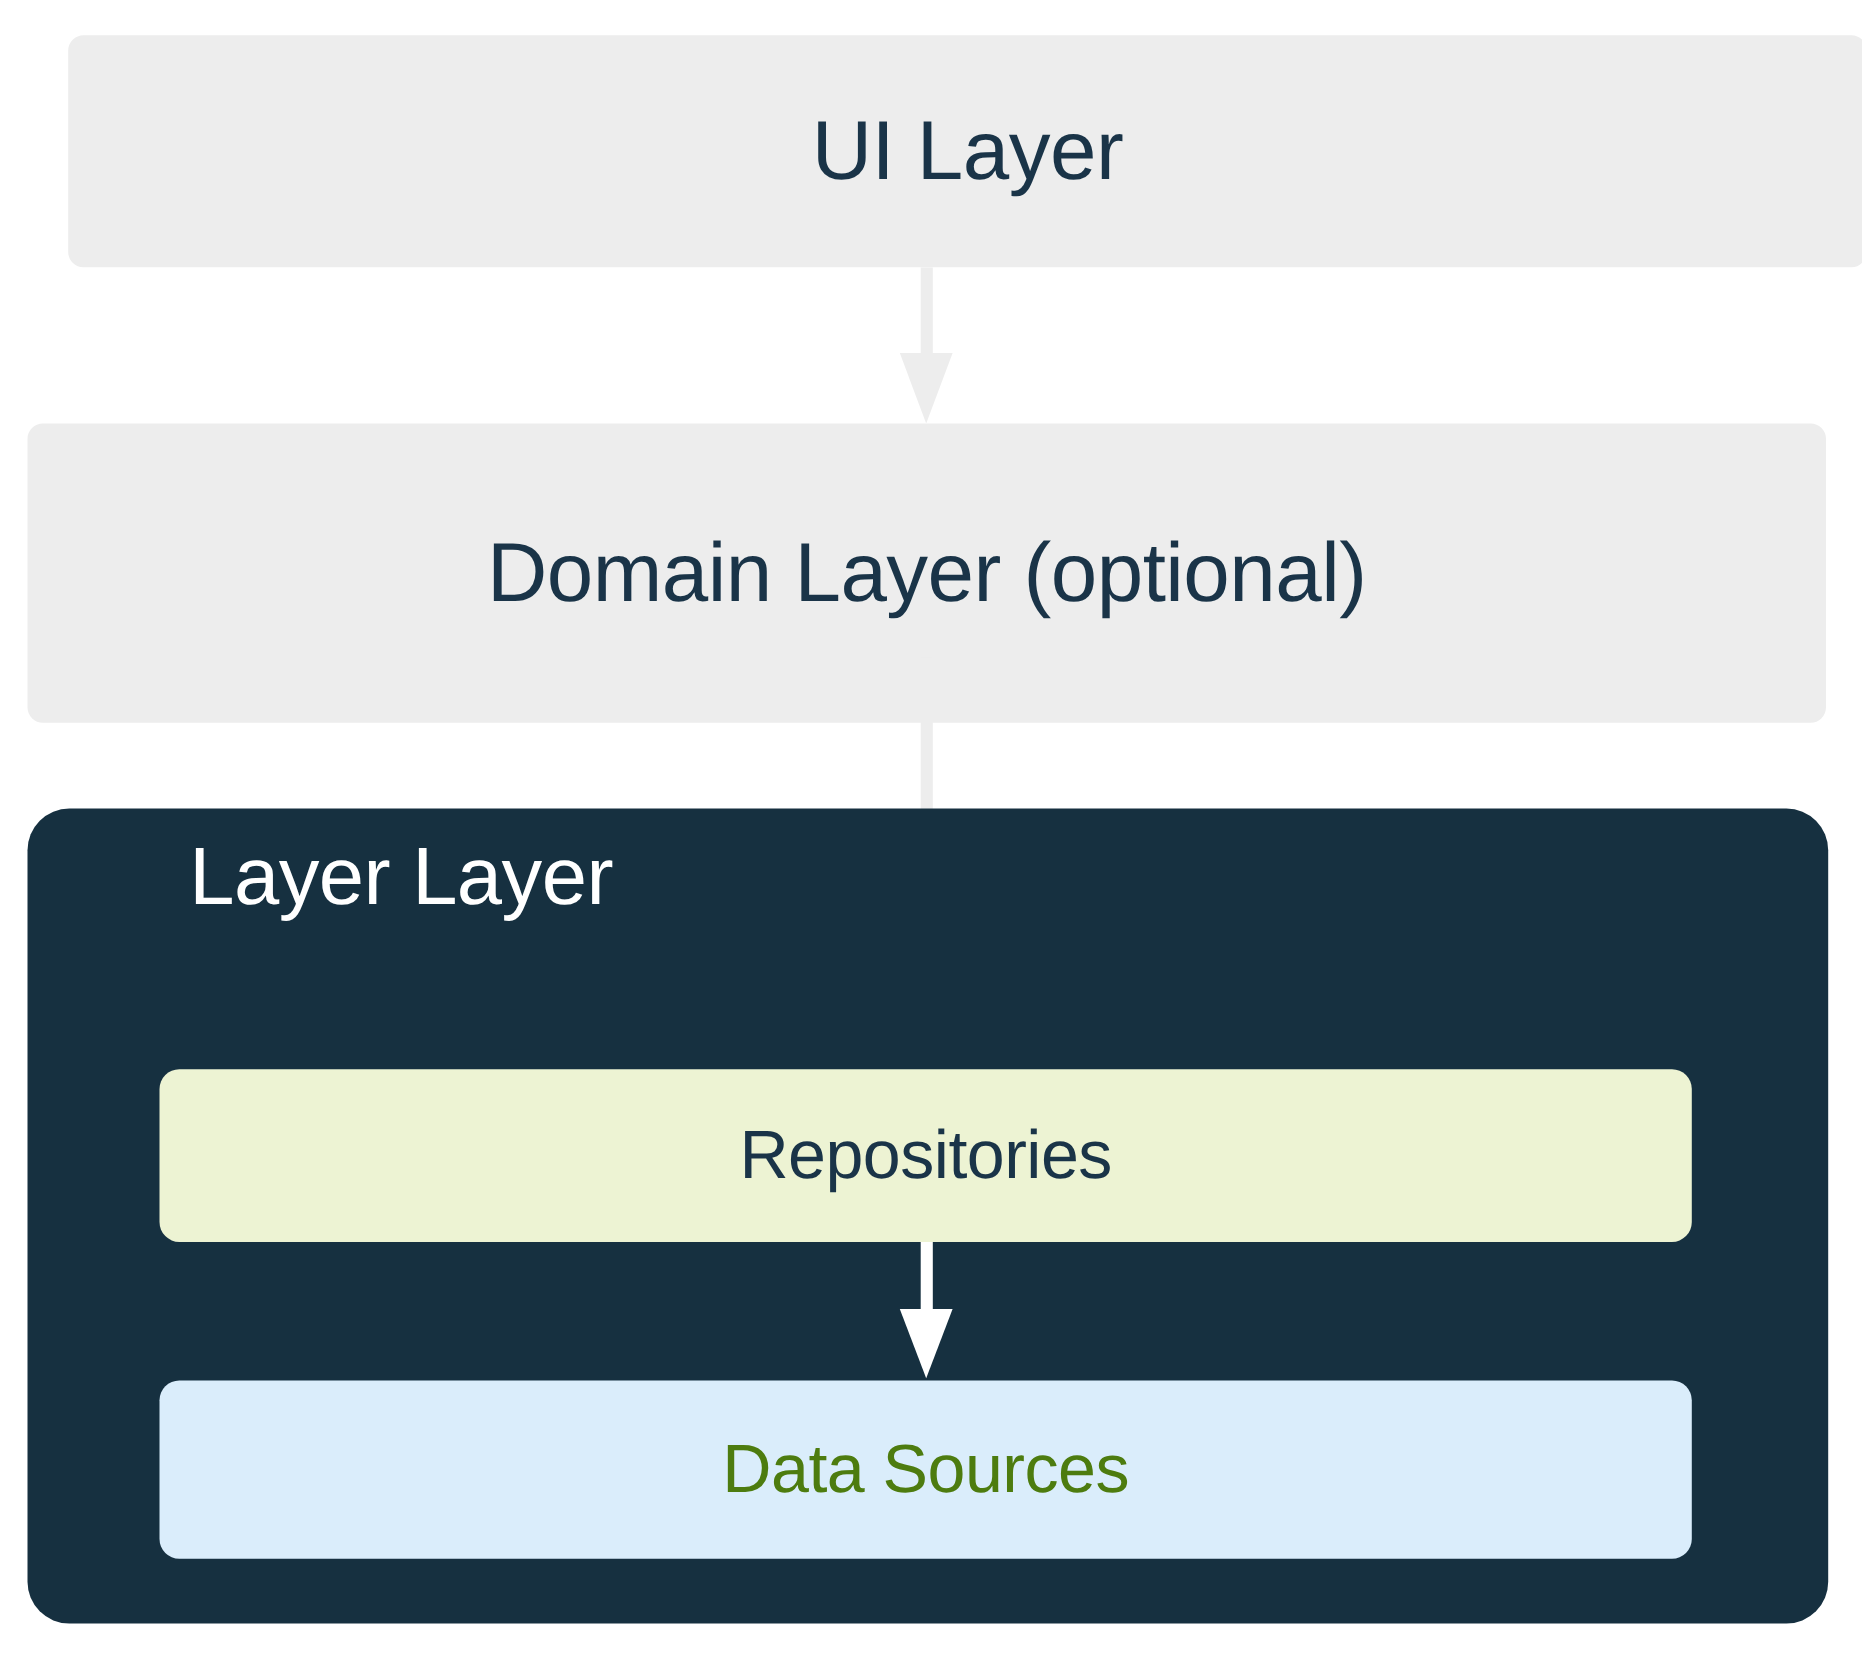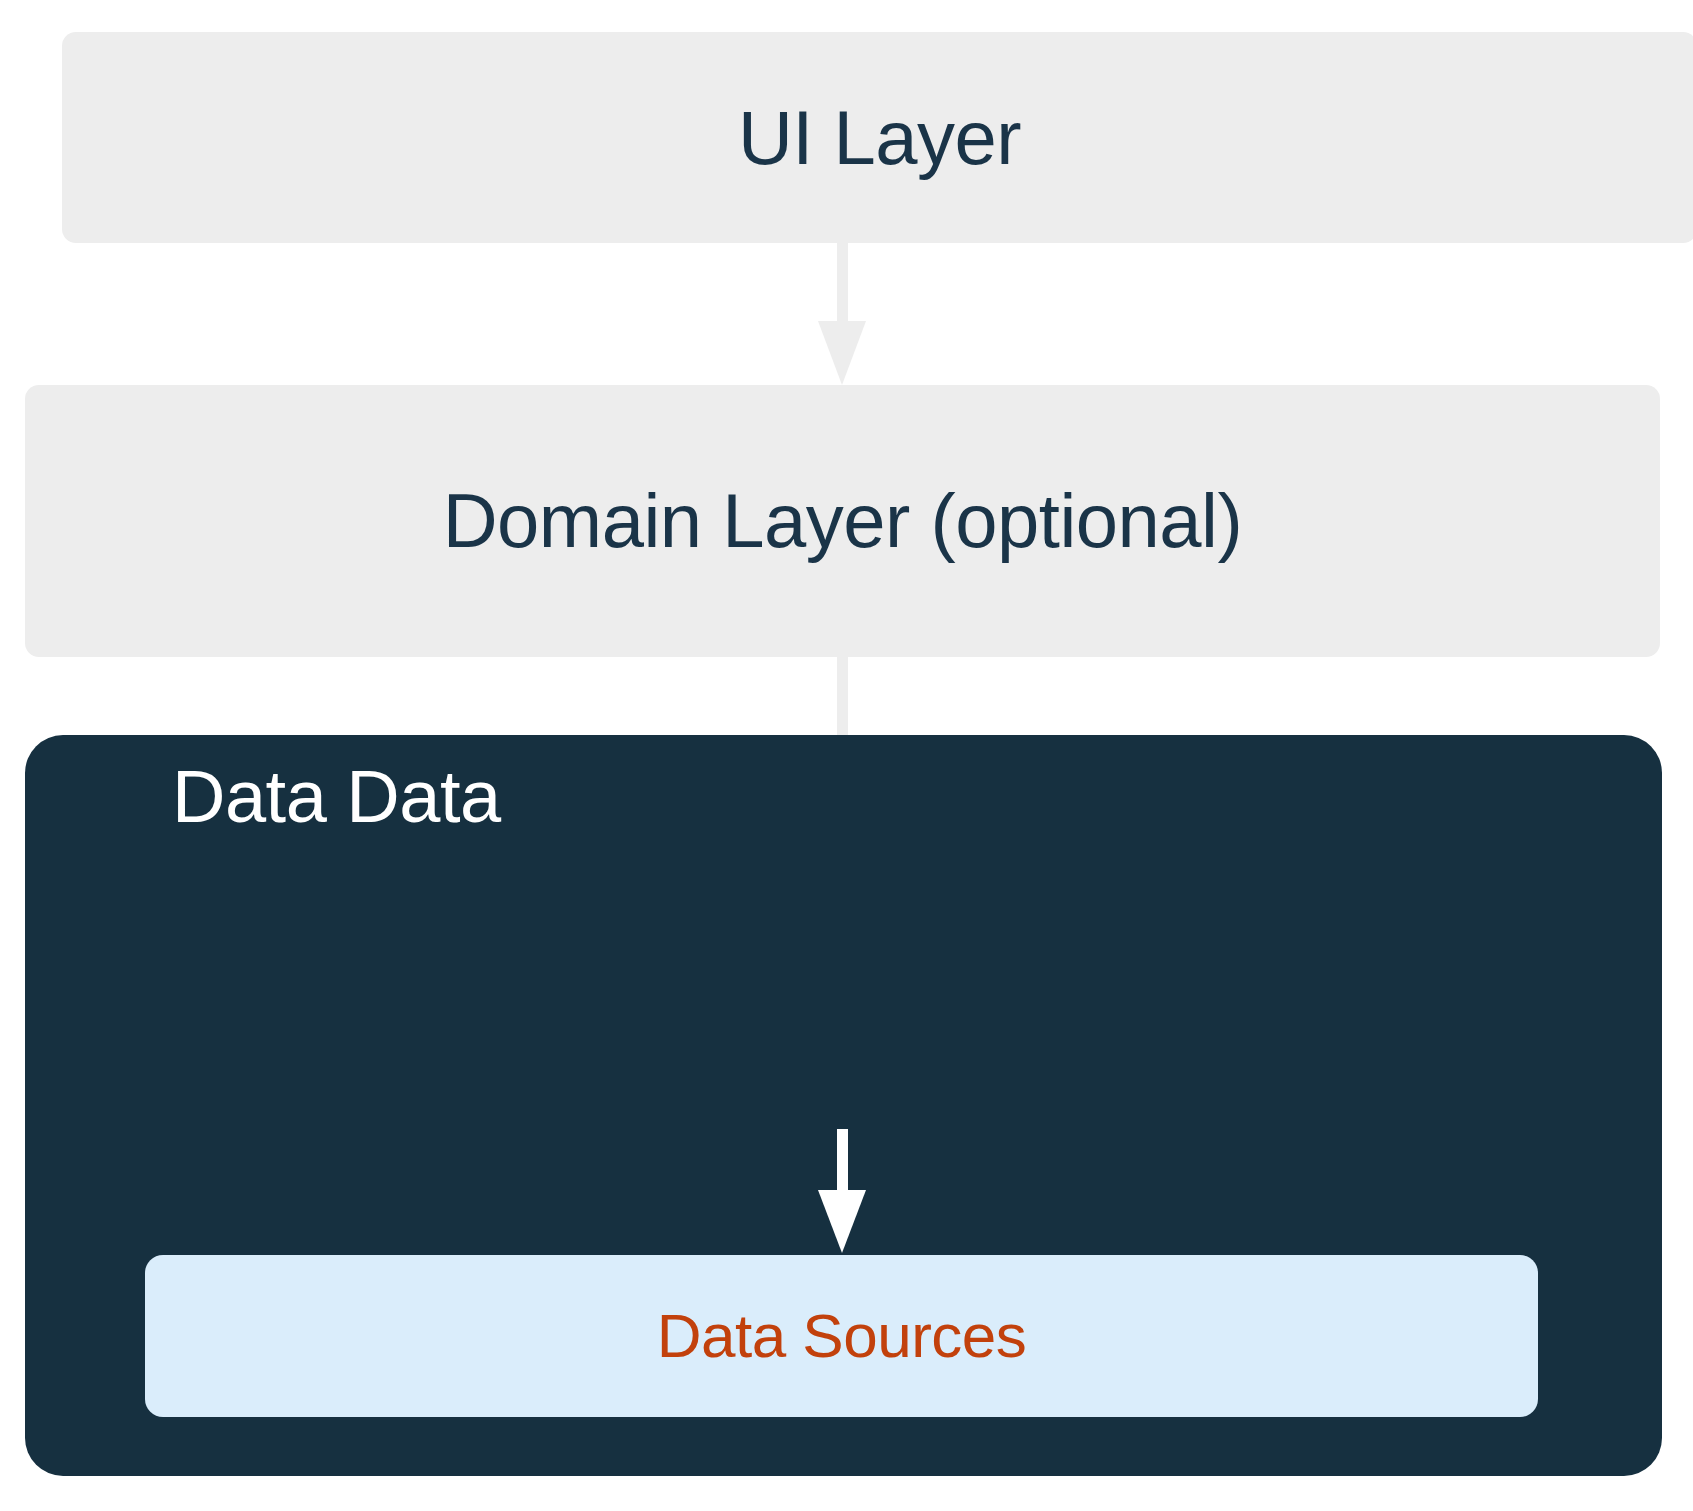--- a/index.html
+++ b/index.html
@@ -101,21 +101,21 @@
   #data-sources-box {
     left: 145px;
     top: 1255px;
     width: 1393px;
     height: 162px;
     background: #daedfb;
     border-radius: 18px;
   }
   #data-sources-box .box-label {
     font-size: 62px;
-    color: #c2410c;
+    color: #4d7c0f;
   }
 
   
   .arrow-svg {
     position: absolute;
     pointer-events: none;
   }
   #arrow-ui-to-domain {
     left: 812px;
     top: 243px;
@@ -153,22 +153,25 @@
     <span class="box-label">Domain Layer (optional)</span>
   </div>
 
   <svg class="arrow-svg" id="arrow-domain-to-data" viewBox="0 0 60 300" preserveAspectRatio="none">
     <rect x="25" y="0" width="11" height="238" fill="#ededed"></rect>
     <polygon points="6,236 54,236 30,298" fill="#ededed"></polygon>
   </svg>
 
   <div id="data-layer-box" class="layer-box"></div>
 
-  <div id="data-layer-title">Data Data</div>
+  <div id="data-layer-title">Layer Layer</div>
 
+  <div class="layer-box" id="repositories-box">
+    <span class="box-label">Repositories</span>
+  </div>
 
   <svg class="arrow-svg" id="arrow-repo-to-source" viewBox="0 0 60 126" preserveAspectRatio="none">
     <rect x="25" y="0" width="11" height="63" fill="#ffffff"></rect>
     <polygon points="6,61 54,61 30,124" fill="#ffffff"></polygon>
   </svg>
 
   <div class="layer-box" id="data-sources-box">
     <span class="box-label">Data Sources</span>
   </div>
 

